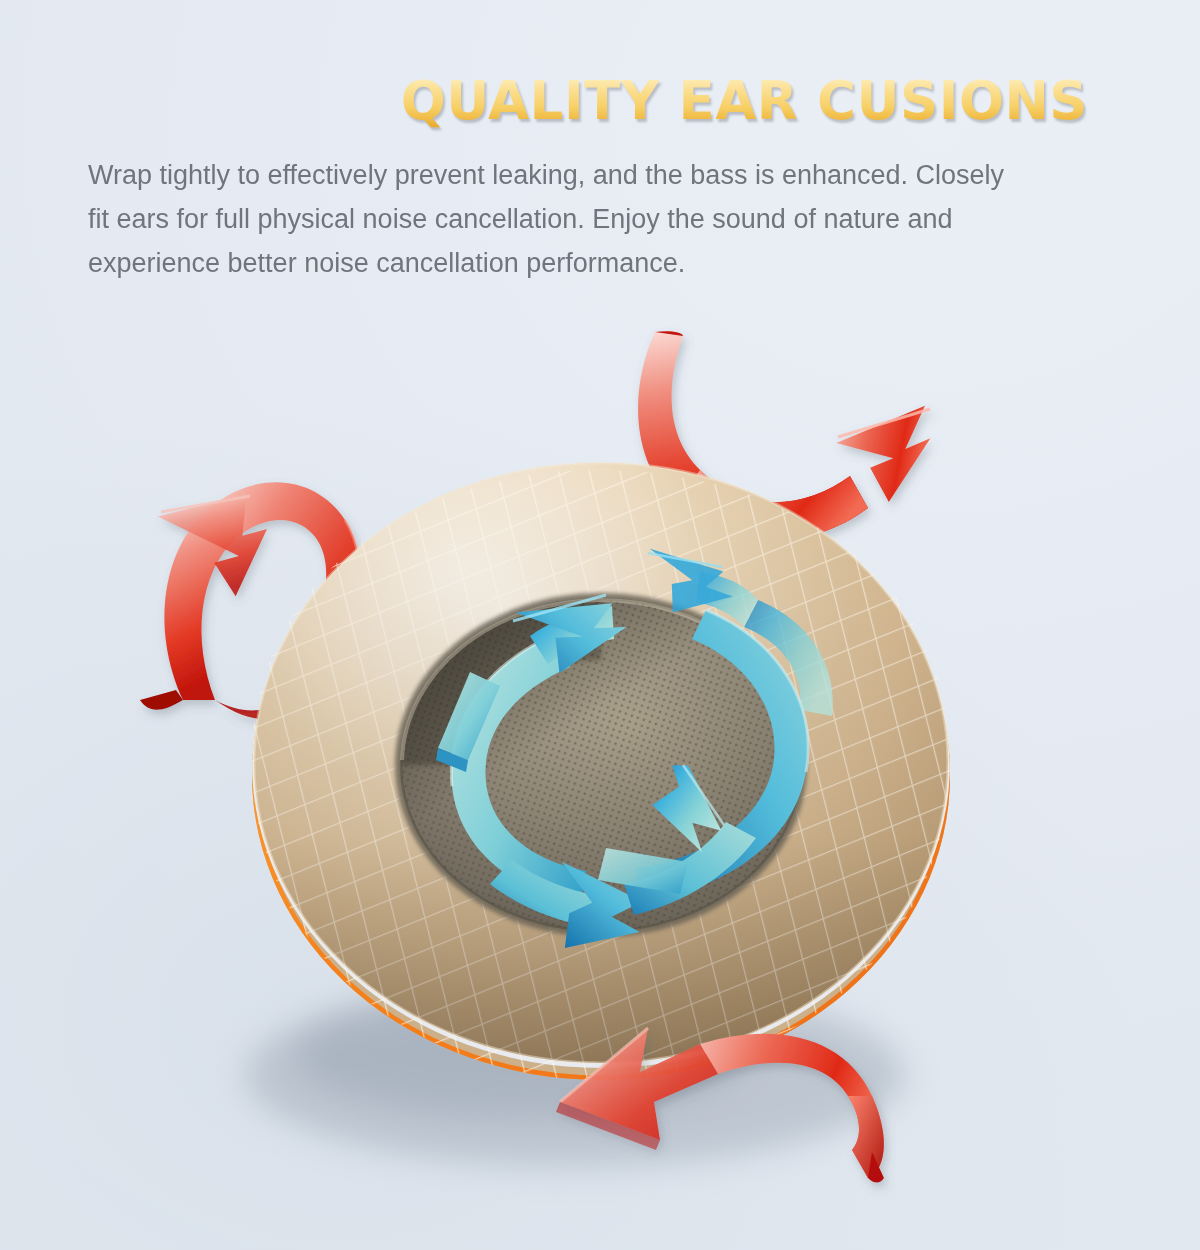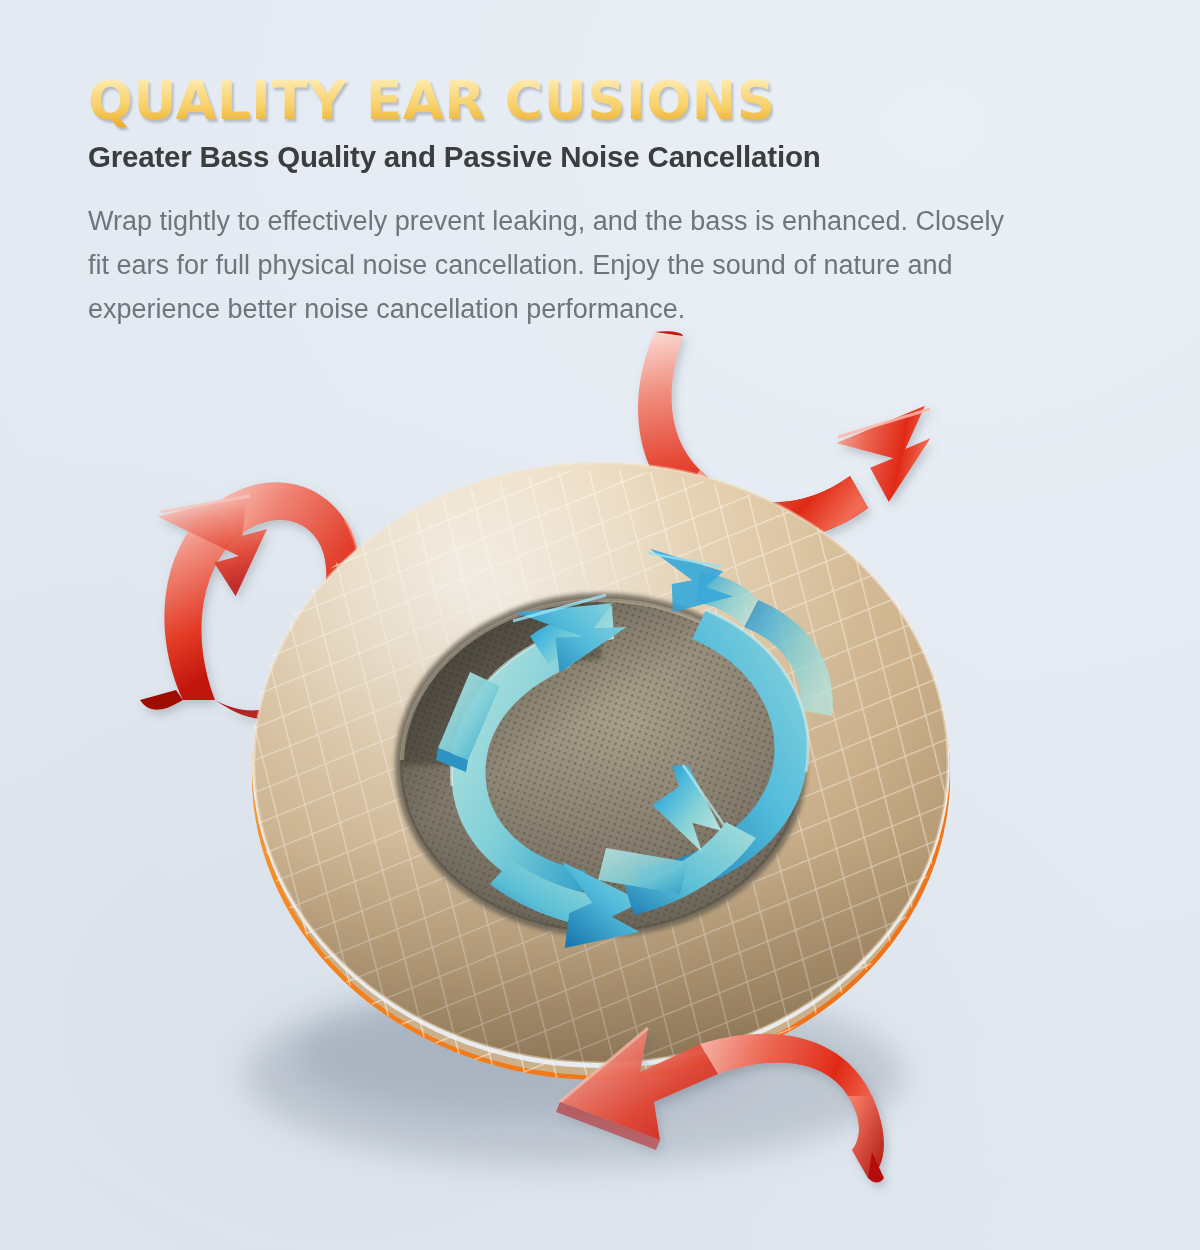--- a/index.html
+++ b/index.html
@@ -20,20 +20,21 @@
   .textwrap{position:absolute;left:88px;top:74px;width:1000px;}
   .headline{
     font-size:53px;line-height:1.02;font-weight:bold;letter-spacing:.5px;
     font-family:"DejaVu Sans","Liberation Sans",sans-serif;
     background:linear-gradient(180deg,#fdf0c2 0%,#fbdf90 30%,#f7cf65 62%,#eeb63c 88%,#e8a92c 100%);
     -webkit-background-clip:text;background-clip:text;color:transparent;
     -webkit-text-fill-color:transparent;
     filter:drop-shadow(2px 3px 1px rgba(120,125,135,.42));
     white-space:nowrap;
     margin:0;
+    text-align:right;
   }
   .subhead{
     margin:12px 0 0 0;
     font-size:29.5px;font-weight:bold;color:#3c3d3e;letter-spacing:-0.2px;
     white-space:nowrap;
   }
   .bodytext{
     margin:26px 0 0 0;
     font-size:27px;line-height:1.62;color:#6f757c;font-weight:400;
     max-width:935px;
@@ -332,21 +333,20 @@
         <path d="M560 1102 L 648 1028" stroke="#f7bdb0" stroke-width="3" fill="none" opacity=".7"></path>
         <path d="M560 1102 L 660 1140 L 656 1150 L 556 1112 Z" fill="#bb1109" opacity=".55"></path>
         <path d="M868 1178 C 874 1184 880 1184 884 1178 L 872 1152 Z" fill="#b5100a"></path>
       </g>
 
     </svg>
   </div>
 
   <div class="textwrap">
     <h1 class="headline">QUALITY EAR CUSIONS</h1>
-    <h2 class="subhead">Greater Bass Quality and Passive Noise Cancellation</h2>
     <p class="bodytext">Wrap tightly to effectively prevent leaking, and the bass is enhanced. Closely fit ears for full physical noise cancellation. Enjoy the sound of nature and experience better noise cancellation performance.</p>
   </div>
 
   <div class="ghost" aria-hidden="true">
     <span>ear-cushion</span>
     <span>oval memory-foam ear pad</span>
     <span>sound-leak-blocked-outward</span>
     <span>bass-circulation-inside-cushion</span>
   </div>
 

